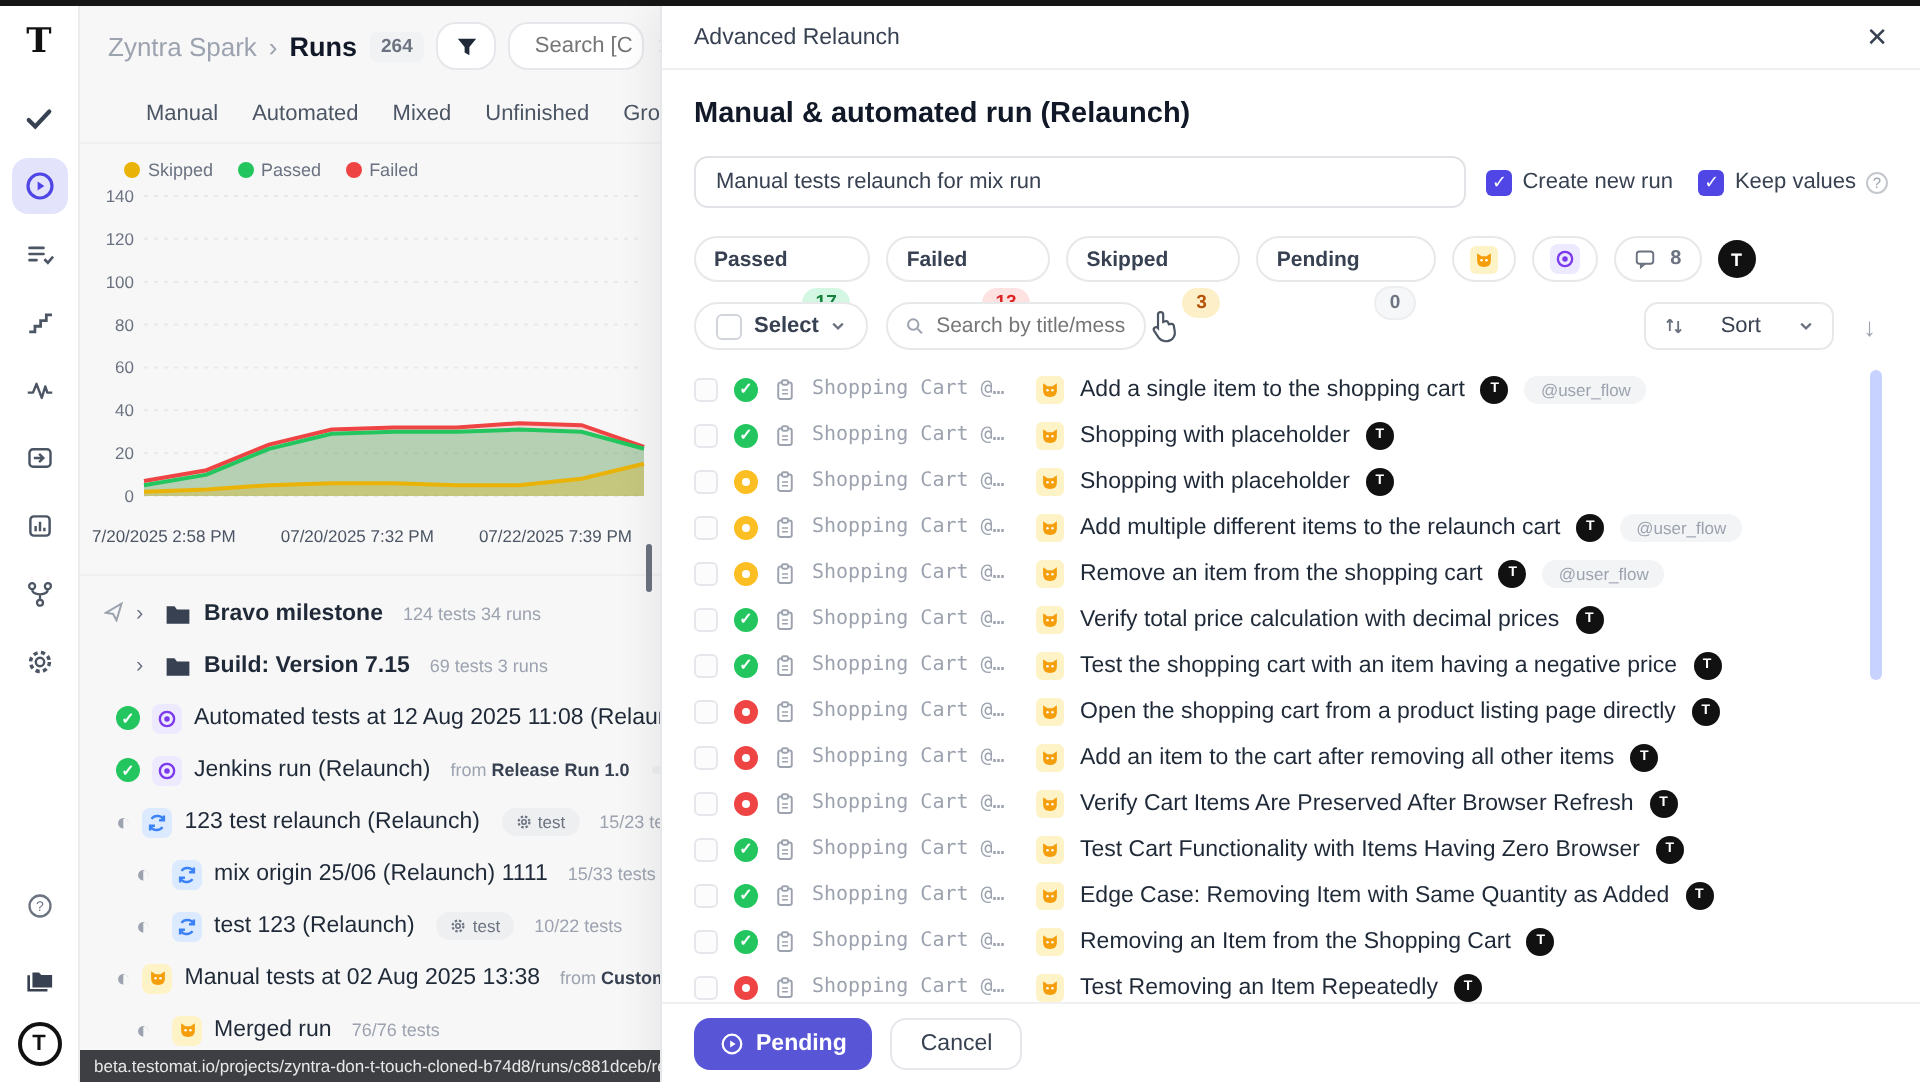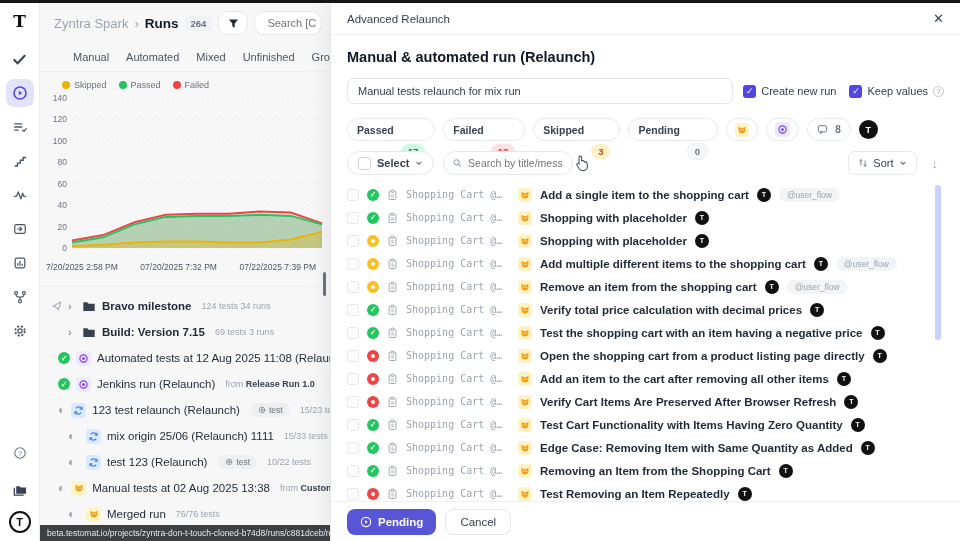--- a/index.html
+++ b/index.html
@@ -79,28 +79,28 @@
   .cc-green { background:#d4f7e3; color:#15803d; }
   .cc-red { background:#fee2e2; color:#dc2626; }
   .cc-yellow { background:#fdf0c9; color:#b45309; }
   .cc-gray { background:#f6f7f8; color:#6b7280; border:1px solid #eceef0; }
   .chip.icon-only { padding:0 8px; }
   .avatar-sm { width:19px; height:19px; border-radius:50%; background:#111; color:#fff; font-weight:800; font-size:9px; display:flex; align-items:center; justify-content:center; }
   .toolbar-row { display:flex; align-items:center; gap:9px; margin-bottom:8px; }
   .select-chip { display:flex; align-items:center; gap:6px; height:24px; padding:0 10px; border:1px solid #e7e8ea; border-radius:99px; background:#fff; font-size:11px; color:#374151; font-weight:600; cursor:pointer; }
   .msearch { display:flex; align-items:center; gap:6px; height:24px; width:130px; border:1px solid #e7e8ea; border-radius:99px; background:#fff; padding:0 9px; }
   .msearch input { border:none; outline:none; font-size:10.5px; color:#6b7280; width:100%; background:transparent; font-family:"Liberation Sans",sans-serif; }
-  .sort-btn { margin-left:auto; display:flex; align-items:center; gap:5px; height:24px; padding:0 9px; border:1px solid #e7e8ea; border-radius:7px; background:#fff; font-size:11px; color:#374151; cursor:pointer; }
+  .sort-btn { margin-left:auto; display:flex; align-items:center; gap:18px; height:24px; padding:0 9px; border:1px solid #e7e8ea; border-radius:7px; background:#fff; font-size:11px; color:#374151; cursor:pointer; }
   .dl-btn { color:#9ca3af; font-size:13px; padding:0 6px; cursor:pointer; }
   .tests { margin-top:4px; }
   .test-row { display:flex; align-items:center; gap:8px; height:23px; cursor:pointer; }
   .row-cb { width:12px; height:12px; min-width:12px; border:1px solid #e5e7eb; border-radius:3px; background:#fcfcfd; }
   .suite { font-family:"DejaVu Sans Mono", monospace; font-size:10px; color:#9ca3af; width:104px; min-width:104px; overflow:hidden; white-space:nowrap; }
   .fox-ic { width:14px; height:14px; min-width:14px; border-radius:3px; background:#fef3c7; display:flex; align-items:center; justify-content:center; }
-  .t-title { font-size:11.5px; color:#1f2937; font-weight:700; white-space:nowrap; }
+  .t-title { font-size:11.5px; color:#1f2937; font-weight:400; white-space:nowrap; }
   .avatar-xs { width:14px; height:14px; min-width:14px; border-radius:50%; background:#111; color:#fff; font-weight:800; font-size:7px; display:flex; align-items:center; justify-content:center; }
   .tag { background:#f3f4f6; color:#9ca3af; border-radius:99px; font-size:8.5px; padding:2px 8px; }
   .modal-scroll { position:absolute; right:19px; top:150px; width:6px; height:155px; border-radius:3px; background:#c7d2fe; }
   .modal-footer { height:40px; border-top:1px solid #f0f0f1; display:flex; align-items:center; gap:9px; padding:0 16px; }
   .btn-primary { display:flex; align-items:center; gap:6px; background:#5856d6; color:#fff; border:none; border-radius:8px; height:26px; padding:0 13px; font-size:11.5px; font-weight:600; cursor:pointer; font-family:"Liberation Sans",sans-serif; }
   .btn-ghost { background:#fff; color:#374151; border:1px solid #e5e7eb; border-radius:8px; height:26px; padding:0 14px; font-size:11.5px; cursor:pointer; font-family:"Liberation Sans",sans-serif; }
   .cursor-hand { position:absolute; left:243px; top:119px; z-index:40; pointer-events:none; }
 </style>
 </head>
 <body>
@@ -574,21 +574,21 @@
               </svg>
             </span>
             <span class="suite">Shopping Cart @…</span>
             <span class="fox-ic">
               <svg width="10" height="10" viewBox="0 0 16 16">
                 <path d="M2.5 2.5 L6 5 h4 L13.5 2.5 V8.5 Q13.5 13.5 8 13.5 Q2.5 13.5 2.5 8.5 Z" fill="#f59e0b"></path>
                 <circle cx="6" cy="8.2" r="1" fill="#fff"></circle>
                 <circle cx="10" cy="8.2" r="1" fill="#fff"></circle>
               </svg>
             </span>
-            <span class="t-title">Add multiple different items to the shopping cart</span>
+            <span class="t-title">Add multiple different items to the relaunch cart</span>
             <span class="avatar-xs">T</span>
             <span class="tag">@user_flow</span>
           </div>
           <div class="test-row">
             <span class="row-cb"></span>
             <span class="st skipped">
               <span class="dotw"></span>
             </span>
             <span style="display:flex;">
               <svg width="11" height="12" viewBox="0 0 14 16">
@@ -731,21 +731,21 @@
               </svg>
             </span>
             <span class="suite">Shopping Cart @…</span>
             <span class="fox-ic">
               <svg width="10" height="10" viewBox="0 0 16 16">
                 <path d="M2.5 2.5 L6 5 h4 L13.5 2.5 V8.5 Q13.5 13.5 8 13.5 Q2.5 13.5 2.5 8.5 Z" fill="#f59e0b"></path>
                 <circle cx="6" cy="8.2" r="1" fill="#fff"></circle>
                 <circle cx="10" cy="8.2" r="1" fill="#fff"></circle>
               </svg>
             </span>
-            <span class="t-title">Test Cart Functionality with Items Having Zero Quantity</span>
+            <span class="t-title">Test Cart Functionality with Items Having Zero Browser</span>
             <span class="avatar-xs">T</span>
           </div>
           <div class="test-row">
             <span class="row-cb"></span>
             <span class="st passed">✓</span>
             <span style="display:flex;">
               <svg width="11" height="12" viewBox="0 0 14 16">
                 <rect x="2.5" y="3" width="9" height="11" rx="1.5" fill="none" stroke="#9ca3af" stroke-width="1.3"></rect>
                 <rect x="5" y="1.5" width="4" height="3" rx="1" fill="#fff" stroke="#9ca3af" stroke-width="1.3"></rect>
                 <path d="M5 8 h4 M5 10.5 h4" stroke="#9ca3af" stroke-width="1.1"></path>

